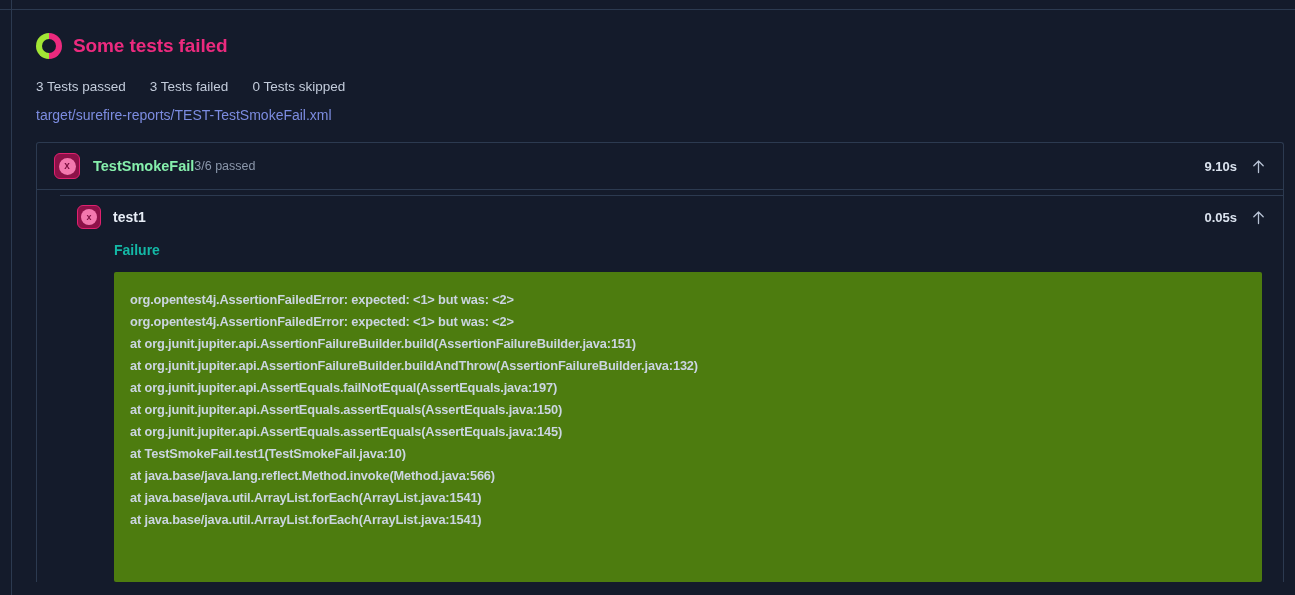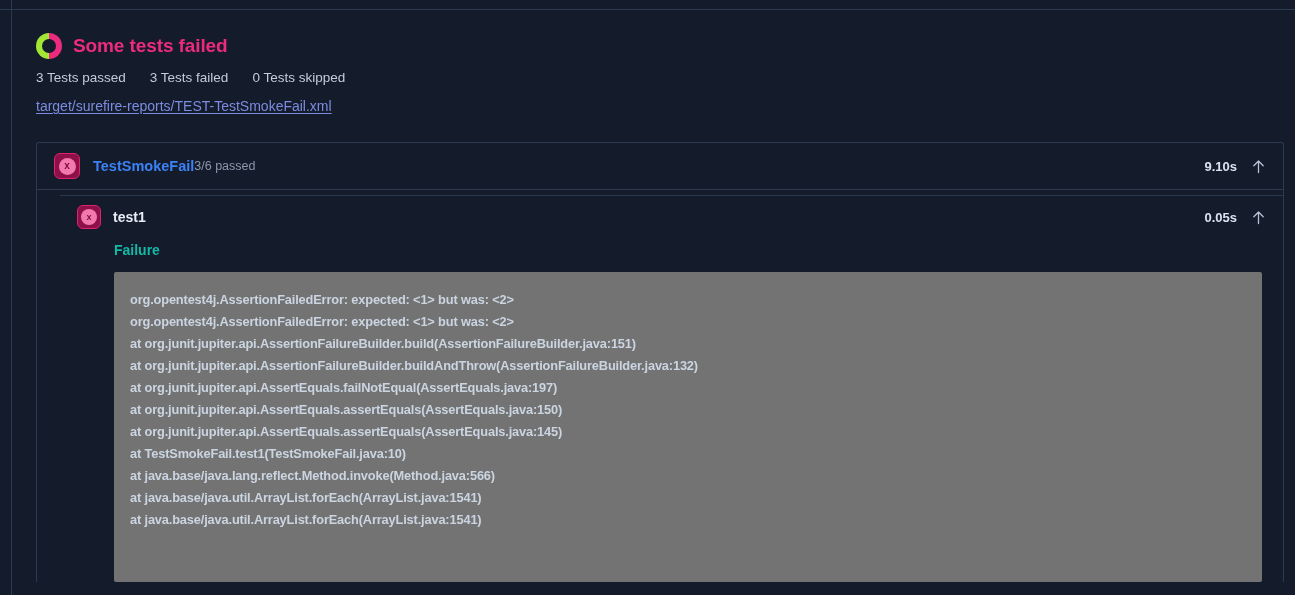--- a/index.html
+++ b/index.html
@@ -67,32 +67,31 @@
     border-radius: 50%;
     background: #141b2b;
   }
   .summary-title {
     font-size: 19px;
     font-weight: bold;
     color: #ec2a7e;
     letter-spacing: -0.1px;
   }
   .summary-stats {
-    margin-top: 8px;
+    margin-top: 17px;
     display: flex;
     gap: 24px;
     font-size: 13.5px;
     color: #c3ccdb;
   }
   .summary-link {
     display: inline-block;
     margin-top: 13px;
     font-size: 14px;
     color: #7c8ce0;
-    text-decoration: underline;
     text-underline-offset: 2px;
     cursor: pointer;
   }
 
   
   #suite-card {
     position: absolute;
     left: 36px;
     top: 142px;
     width: 1248px;
@@ -130,21 +129,21 @@
     justify-content: center;
     font-size: 10px;
     font-weight: bold;
     color: #7c0f40;
     line-height: 1;
   }
   .suite-name {
     margin-left: 13px;
     font-size: 14.5px;
     font-weight: bold;
-    color: #3b82f6;
+    color: #86efac;
   }
   .suite-count {
     font-size: 12.5px;
     color: #8b97ab;
   }
   .spacer { flex: 1 1 auto; }
   .duration {
     font-size: 13px;
     font-weight: bold;
     color: #dbe3ef;
@@ -207,21 +206,21 @@
   }
   .failure-label {
     margin: 4px 0 0 54px;
     font-size: 14px;
     font-weight: bold;
     color: #14b8a6;
   }
   .trace {
     margin: 14px 0 0 54px;
     margin-right: 21px;
-    background: #737373;
+    background: #4d7c0f;
     border-radius: 2px;
     padding: 17px 0 26px 16px;
     min-height: 310px;
   }
   .trace-line {
     font-size: 12.8px;
     font-weight: bold;
     color: #cbd5e1;
     line-height: 22px;
     white-space: pre;

